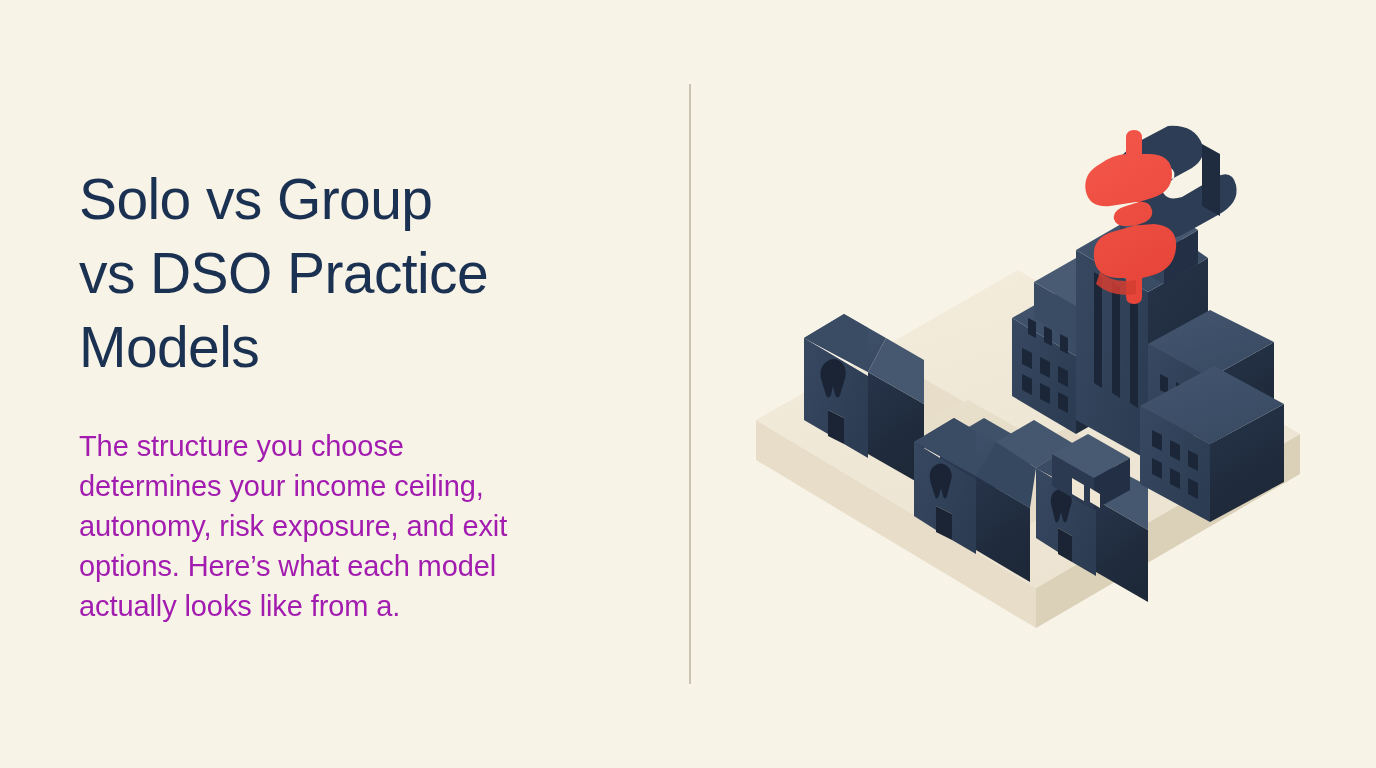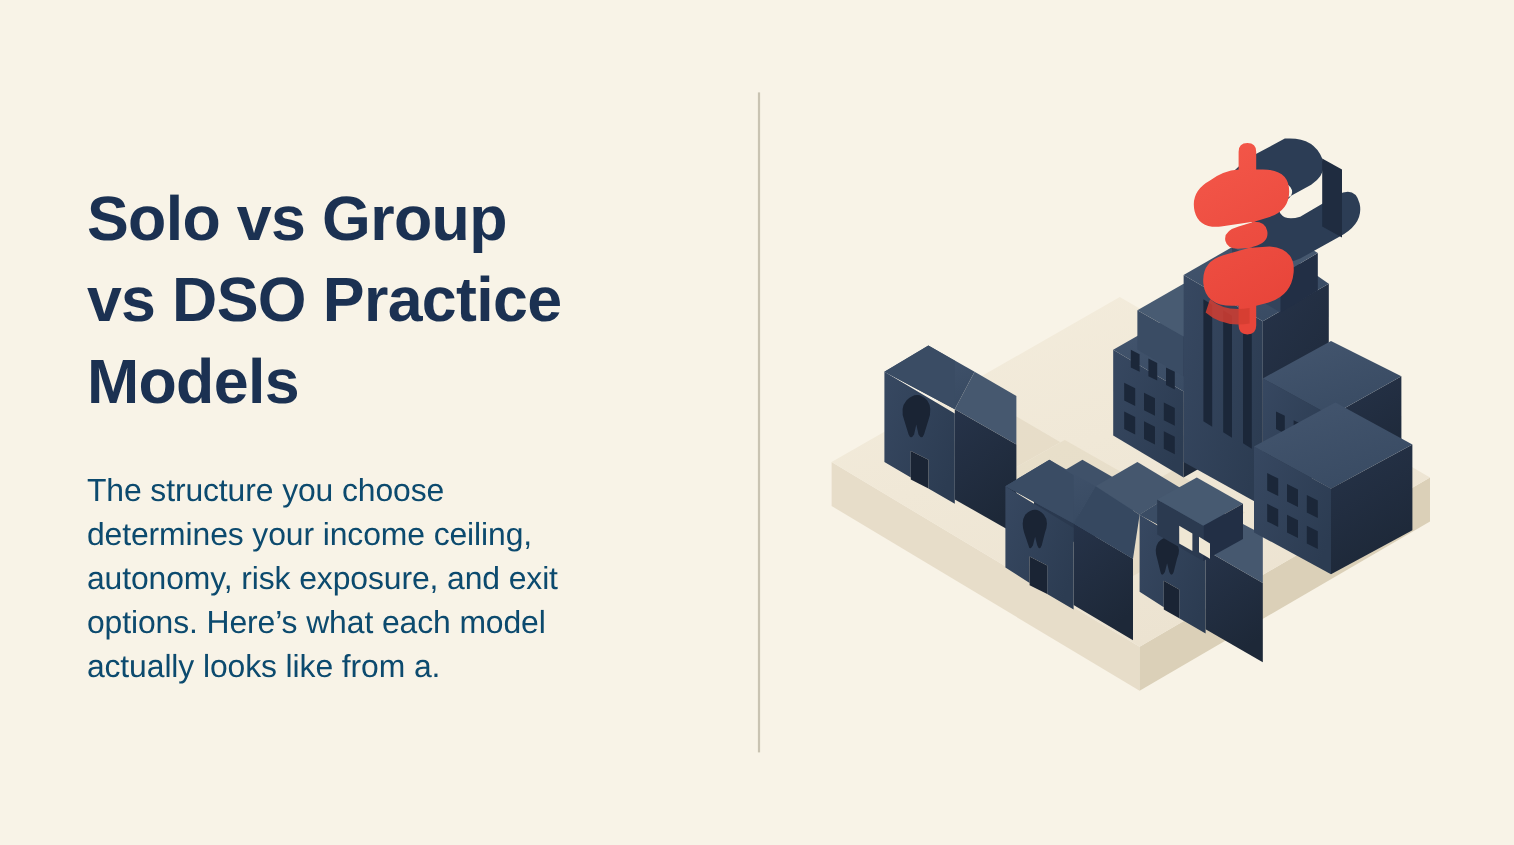--- a/index.html
+++ b/index.html
@@ -29,38 +29,38 @@
     position: absolute;
     left: 79px;
     top: 162px;
     width: 545px;
   }
 
   .headline {
     margin: 0;
     font-size: 57px;
     line-height: 74px;
-    font-weight: bold;
+    font-weight: normal;
     letter-spacing: -0.6px;
     color: #1b3152;
     white-space: pre-line;
     text-rendering: optimizeLegibility;
   }
 
   .subhead {
     margin: 0;
     position: absolute;
     top: 264px;
     left: 0;
     width: 540px;
     font-size: 29px;
     line-height: 40px;
     font-weight: normal;
     letter-spacing: -0.1px;
-    color: #0c4a6e;
+    color: #a21caf;
     white-space: pre-line;
   }
 
   
   .divider {
     position: absolute;
     left: 689px;
     top: 84px;
     width: 2px;
     height: 600px;

